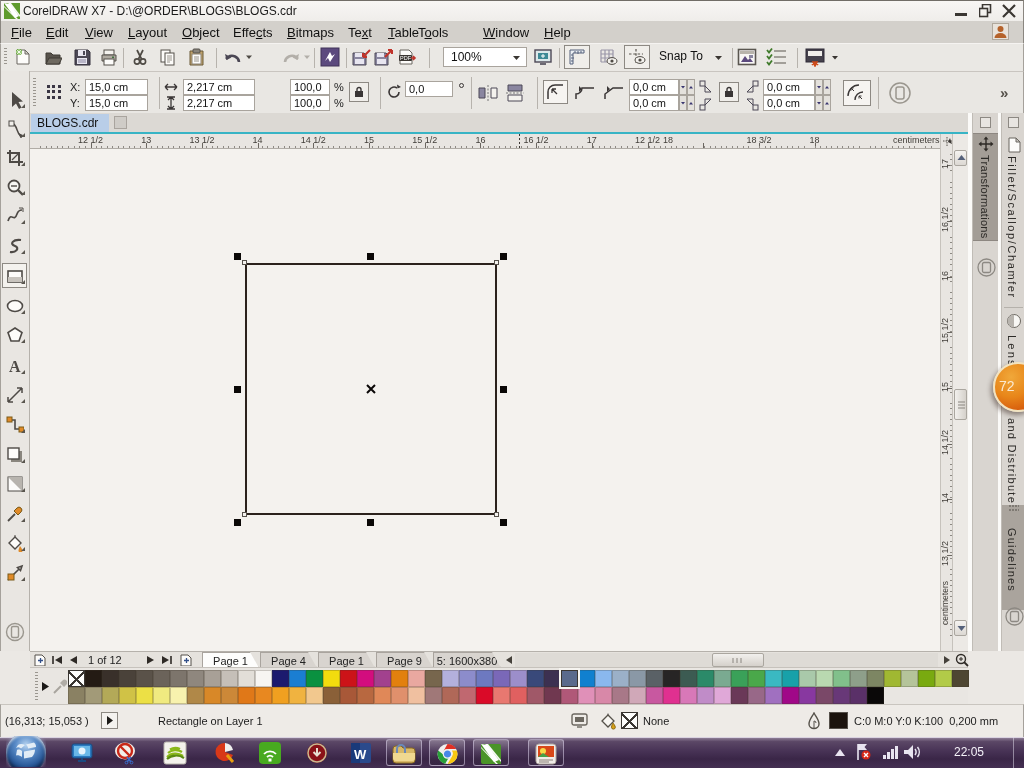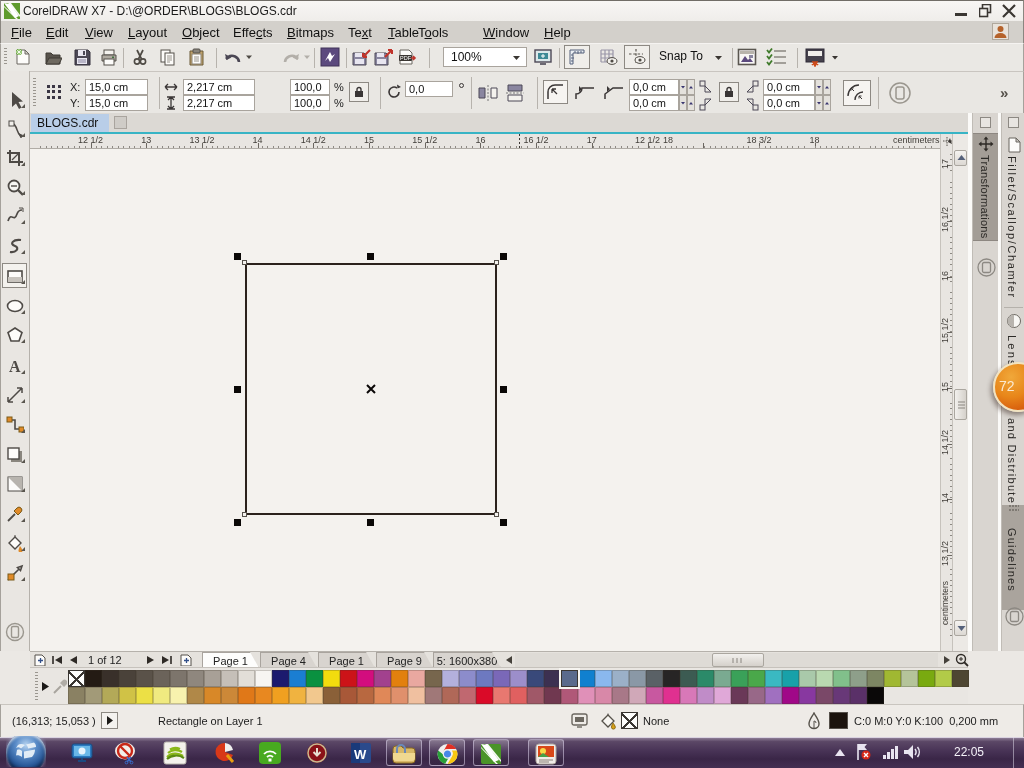--- a/index.html
+++ b/index.html
@@ -937,21 +937,21 @@
     <div class="sw" style="left:717.5px;top:19px;background:#986888"></div>
     <div class="sw" style="left:734.5px;top:19px;background:#a070c0"></div>
     <div class="sw" style="left:751.5px;top:19px;background:#a00888"></div>
     <div class="sw" style="left:768.5px;top:19px;background:#8838a0"></div>
     <div class="sw" style="left:785.5px;top:19px;background:#7a4868"></div>
     <div class="sw" style="left:802.5px;top:19px;background:#683878"></div>
     <div class="sw" style="left:819.5px;top:19px;background:#5a3068"></div>
     <div class="sw" style="left:836.5px;top:19px;background:#0a0808"></div>
   </div>
 <div class="abs" id="statusbar">
-    <div class="abs" style="left:11px;top:10px">(16,313; 15,053 )</div>
+    <div class="abs" style="left:4px;top:10px">(16,313; 15,053 )</div>
     <div class="abs" style="left:100px;top:7px;width:17px;height:17px;background:#f4f2ef;border:1px solid #8d8983"><svg width="15" height="15">
         <path d="M5,3 v9 l6,-4.5 z" fill="#1c1a18"></path>
       </svg></div>
     <div class="abs" style="left:157px;top:10px">Rectangle on Layer 1</div>
     <svg class="abs" style="left:570px;top:8px" width="18" height="16" viewBox="0 0 18 16">
       <rect x="1" y="1" width="15" height="11" rx="2" fill="none" stroke="#6b6760" stroke-width="1.4"></rect>
       <rect x="4" y="4" width="9" height="5" fill="#6b6760"></rect>
       <path d="M6,14 h5" stroke="#6b6760" stroke-width="1.4"></path>
     </svg>
     <svg class="abs" style="left:598px;top:8px" width="18" height="17" viewBox="0 0 18 17">

